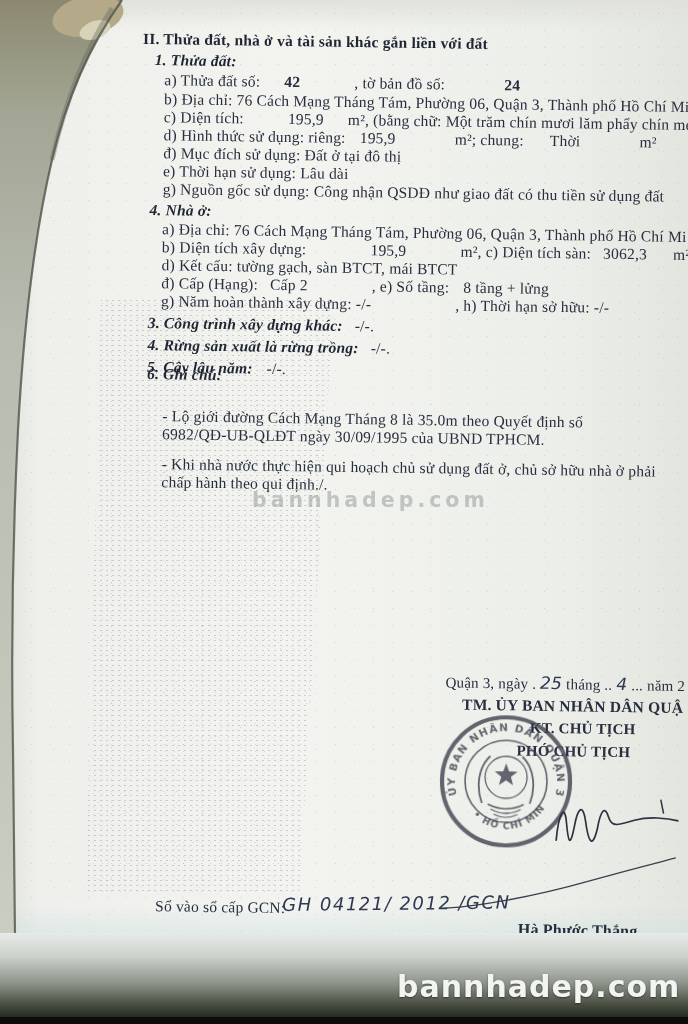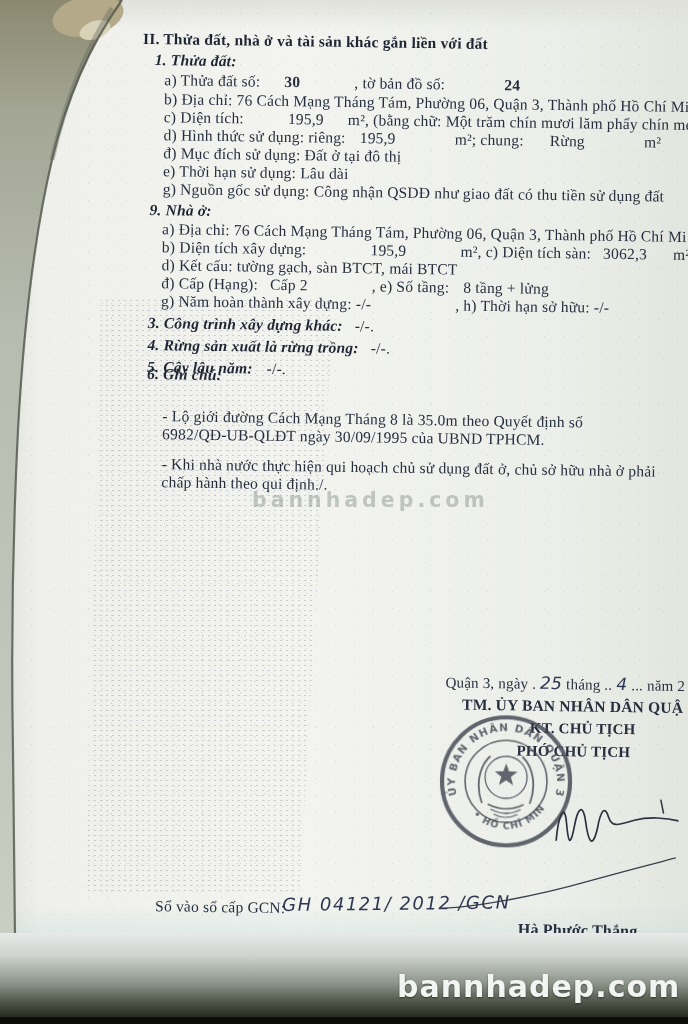--- a/index.html
+++ b/index.html
@@ -77,46 +77,46 @@
   </svg>
 
   <div class="doc">
 
     <div class="line hd" style="left:143px;top:30px">II. Thửa đất, nhà ở và tài sản khác gắn liền với đất</div>
 
     <div class="line bi" style="left:155px;top:51px">1. Thửa đất:</div>
 
     <div class="line" style="left:165px;top:71px">
       <span class="seg">a) Thửa đất số:</span>
-      <span class="seg b g20">30</span>
+      <span class="seg b g20">42</span>
       <span class="seg g50">, tờ bản đồ số:</span>
       <span class="seg b g55">24</span>
     </div>
 
     <div class="line" style="left:165px;top:90px">b) Địa chỉ:  76 Cách Mạng Tháng Tám, Phường 06, Quận 3, Thành phố Hồ Chí Mi</div>
 
     <div class="line" style="left:165px;top:108px">
       <span class="seg">c) Diện tích:</span>
       <span class="seg g40">195,9</span>
       <span class="seg g20">m², (bằng chữ: Một trăm chín mươi lăm phẩy chín mét v</span>
     </div>
 
     <div class="line" style="left:165px;top:126px">
       <span class="seg">d) Hình thức sử dụng: riêng:</span>
       <span class="seg g10">195,9</span>
       <span class="seg g75">m²; chung:</span>
-      <span class="seg g22">Rừng</span>
+      <span class="seg g22">Thời</span>
       <span class="seg g55">m²</span>
     </div>
 
     <div class="line" style="left:165px;top:144px">đ) Mục đích sử dụng:  Đất ở tại đô thị</div>
     <div class="line" style="left:165px;top:162px">e) Thời hạn sử dụng:  Lâu dài</div>
     <div class="line" style="left:165px;top:180px">g) Nguồn gốc sử dụng:  Công nhận QSDĐ như giao đất có thu tiền sử dụng đất</div>
 
-    <div class="line bi" style="left:152px;top:201px">9. Nhà ở:</div>
+    <div class="line bi" style="left:152px;top:201px">4. Nhà ở:</div>
 
     <div class="line" style="left:165px;top:220px">a) Địa chỉ:  76 Cách Mạng Tháng Tám, Phường 06, Quận 3, Thành phố Hồ Chí Mi</div>
 
     <div class="line" style="left:165px;top:238px">
       <span class="seg">b) Diện tích xây dựng:</span>
       <span class="seg g60">195,9</span>
       <span class="seg g50">m², c) Diện tích sàn:</span>
       <span class="seg g8">3062,3</span>
       <span class="seg g22">m²</span>
     </div>

